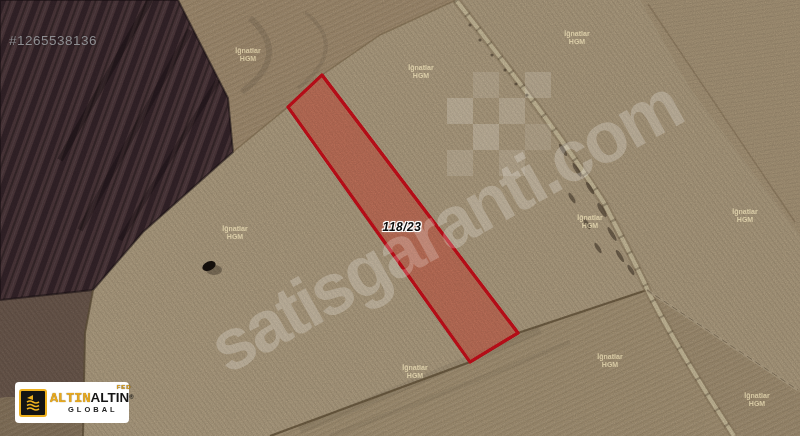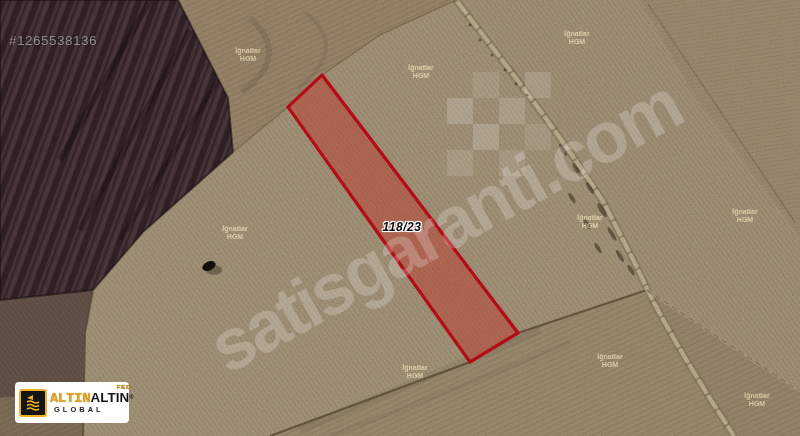--- a/index.html
+++ b/index.html
@@ -53,21 +53,21 @@
   .brand-row1{font-size:13.5px;font-weight:800;line-height:13px;white-space:nowrap;}
   .brand-gold{color:#e8a81c;text-shadow:0 0 1px #6b5510;font-family:Liberation Mono, monospace;}
   .brand-black{color:#151515;}
   .brand-reg{font-size:6px;vertical-align:top;color:#151515;font-weight:bold;}
   .brand-fed{
     position:absolute;right:2px;top:-7px;font-size:6px;font-weight:bold;
     color:#e8a81c;text-shadow:0 0 1px #000;letter-spacing:1px;
   }
   .brand-sub{
     font-size:7.5px;font-weight:bold;color:#222;letter-spacing:3px;
-    margin-left:4px;line-height:9px;
+    margin-left:18px;line-height:9px;
   }
 </style>
 </head>
 <body>
 
 <div id="stage">
 
   <svg id="terrain" width="800" height="436" viewBox="0 0 800 436">
     <defs>
       <pattern id="rowsA" width="4" height="4" patternUnits="userSpaceOnUse" patternTransform="rotate(-37)">

